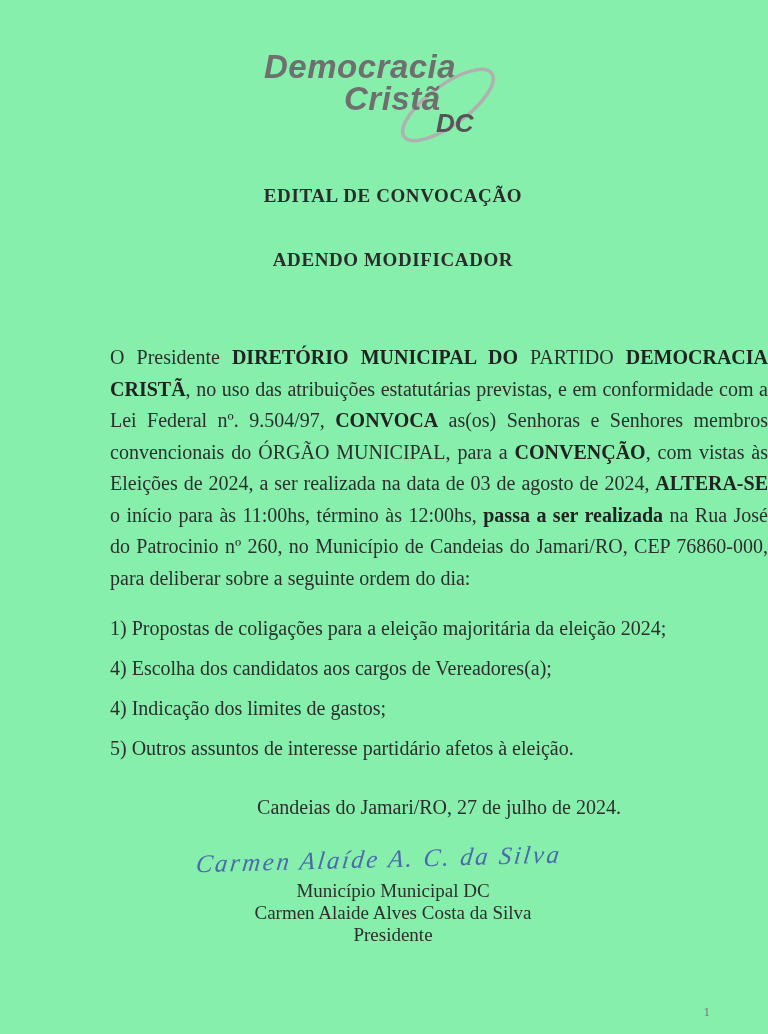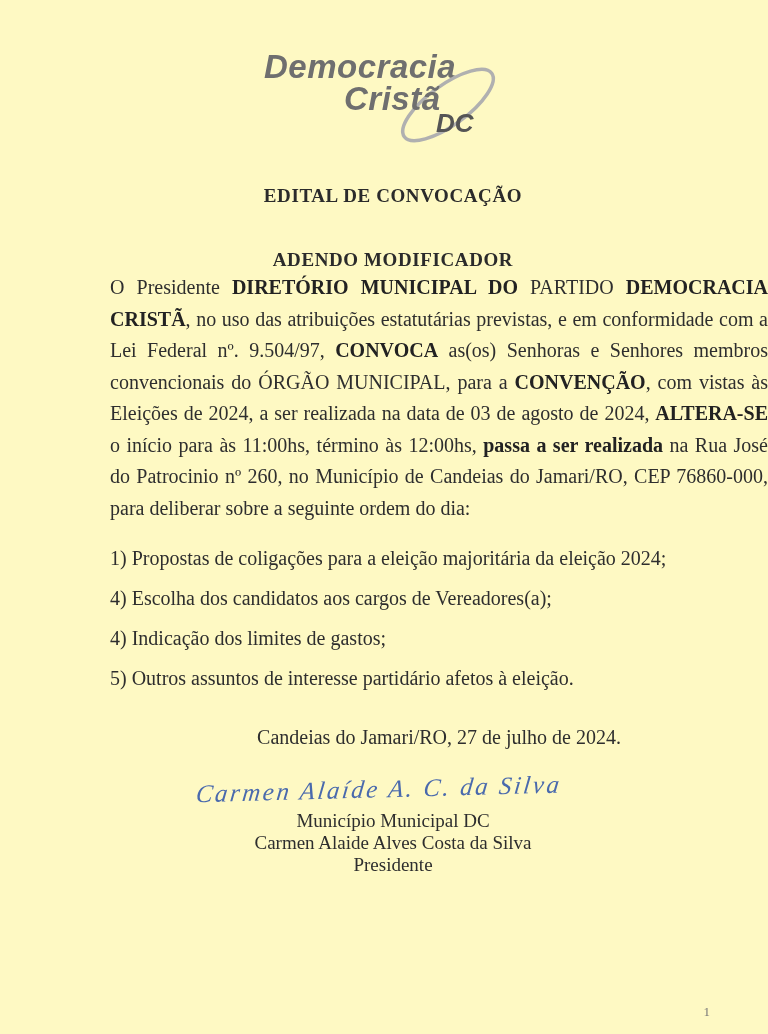--- a/index.html
+++ b/index.html
@@ -1,20 +1,20 @@
 <!DOCTYPE html>
 <html><head>
 <meta charset="utf-8">
 <style>
   html, body { margin: 0; padding: 0; background: #ffffff; }
   .page {
     position: relative;
     width: 768px;
     height: 1034px;
-    background: #fef9c3;
+    background: #86efac;
     font-family: "Liberation Serif", serif;
     color: #2e2e2e;
     overflow: hidden;
   }
 
   
   .logo {
     position: relative;
     width: 240px;
     height: 100px;
@@ -58,20 +58,21 @@
     text-align: center;
     font-weight: bold;
     font-size: 19px;
     line-height: 24px;
     letter-spacing: 0.6px;
     color: #2b2b2b;
   }
 
   
   .body-paragraph {
+    margin-top: 70px;
     padding-left: 110px; 
     font-size: 20px;
     line-height: 31.5px;
     text-align: justify;
     color: #2e2e2e;
   }
   .body-paragraph b { color: #222; }
 
   .agenda {
     margin-top: 20px;

